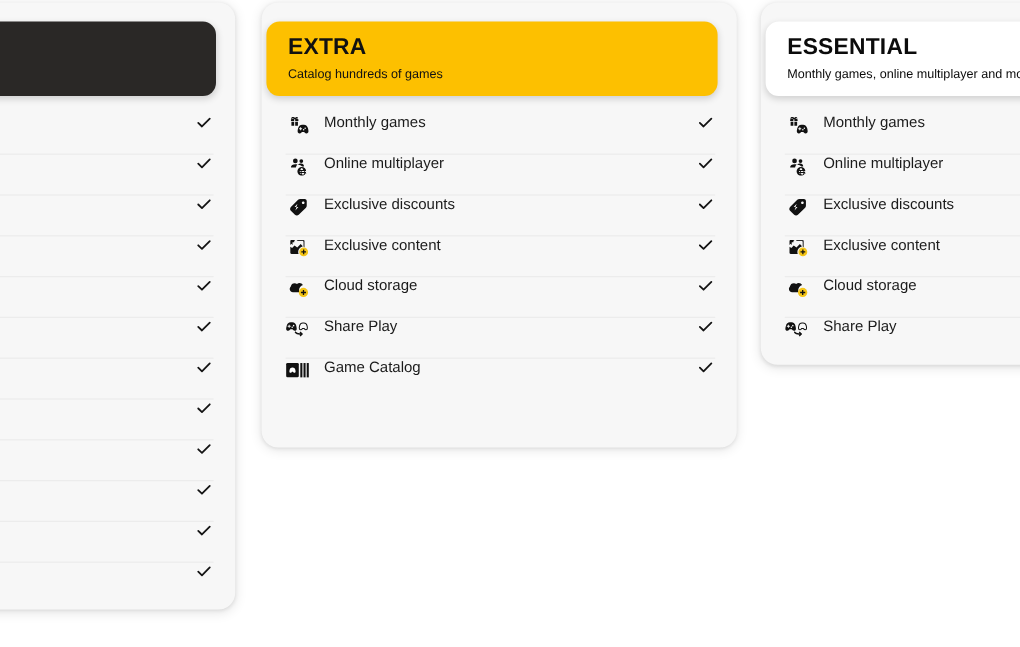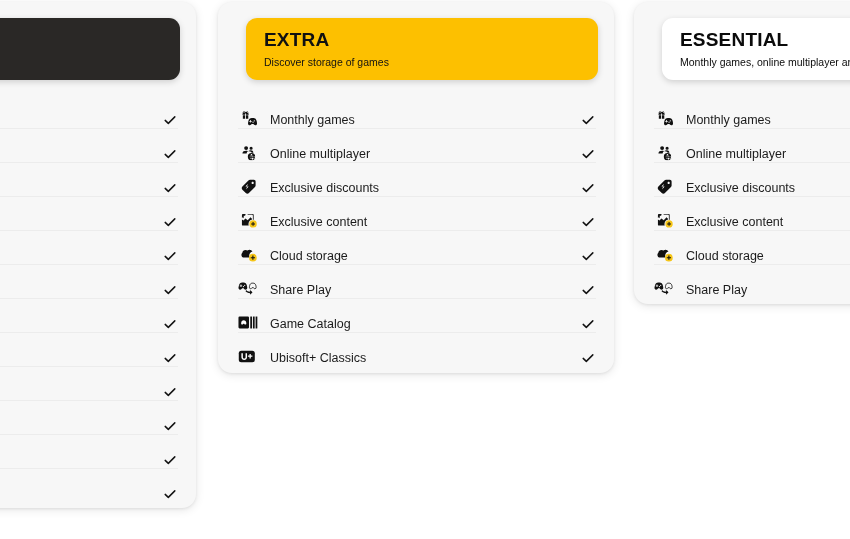--- a/index.html
+++ b/index.html
@@ -45,21 +45,21 @@
   .card-essential {
     left: 634px;
     top: 2px;
     width: 396px;
     height: 302px;
   }
 
   
   .header {
     position: absolute;
-    left: 28px;
+    left: 4px;
     top: 16px;
     right: 16px;
     height: 62px;
     border-radius: 11px;
     box-sizing: border-box;
     padding: 10px 18px 0 18px;
     box-shadow: 0 2px 6px rgba(0,0,0,0.16);
   }
   .header.dark   { background: #2a2826; }
   .header.yellow { background: #fdc000; }
@@ -91,21 +91,21 @@
   .features {
     position: absolute;
     left: 0;
     right: 0;
     top: 92px;
   }
   .feature-row {
     position: relative;
     height: 34px;
     display: flex;
-    align-items: flex-end;
+    align-items: flex-start;
     padding: 0 18px 0 20px;
     box-sizing: border-box;
   }
   .feature-row + .feature-row::before {
     content: "";
     position: absolute;
     left: 20px;
     right: 18px;
     top: 0;
     height: 1px;
@@ -326,21 +326,21 @@
             <svg width="16" height="16" viewBox="0 0 16 16">
               <use href="#ic-check"></use>
             </svg>
           </span>
         </div>
       </div>
     </div>
     <div class="card card-extra">
       <div class="header yellow">
         <div class="header-title">EXTRA</div>
-        <div class="header-sub">Discover storage of games</div>
+        <div class="header-sub">Catalog hundreds of games</div>
       </div>
       <div class="features">
         <div class="feature-row">
           <span class="feat-icon">
             <svg width="22" height="17" viewBox="0 0 28 20" preserveAspectRatio="xMidYMid meet">
               <use href="#ic-monthly_games"></use>
             </svg>
           </span>
           <span class="feat-label">Monthly games</span>
           <span class="feat-check">
@@ -414,33 +414,20 @@
             </svg>
           </span>
         </div>
         <div class="feature-row">
           <span class="feat-icon">
             <svg width="22" height="17" viewBox="0 0 28 20" preserveAspectRatio="xMidYMid meet">
               <use href="#ic-game_catalog"></use>
             </svg>
           </span>
           <span class="feat-label bold">Game Catalog</span>
-          <span class="feat-check">
-            <svg width="16" height="16" viewBox="0 0 16 16">
-              <use href="#ic-check"></use>
-            </svg>
-          </span>
-        </div>
-        <div class="feature-row">
-          <span class="feat-icon">
-            <svg width="22" height="17" viewBox="0 0 28 20" preserveAspectRatio="xMidYMid meet">
-              <use href="#ic-ubisoft_classics"></use>
-            </svg>
-          </span>
-          <span class="feat-label bold">Ubisoft+ Classics</span>
           <span class="feat-check">
             <svg width="16" height="16" viewBox="0 0 16 16">
               <use href="#ic-check"></use>
             </svg>
           </span>
         </div>
       </div>
     </div>
     <div class="card card-essential">
       <div class="header light">

